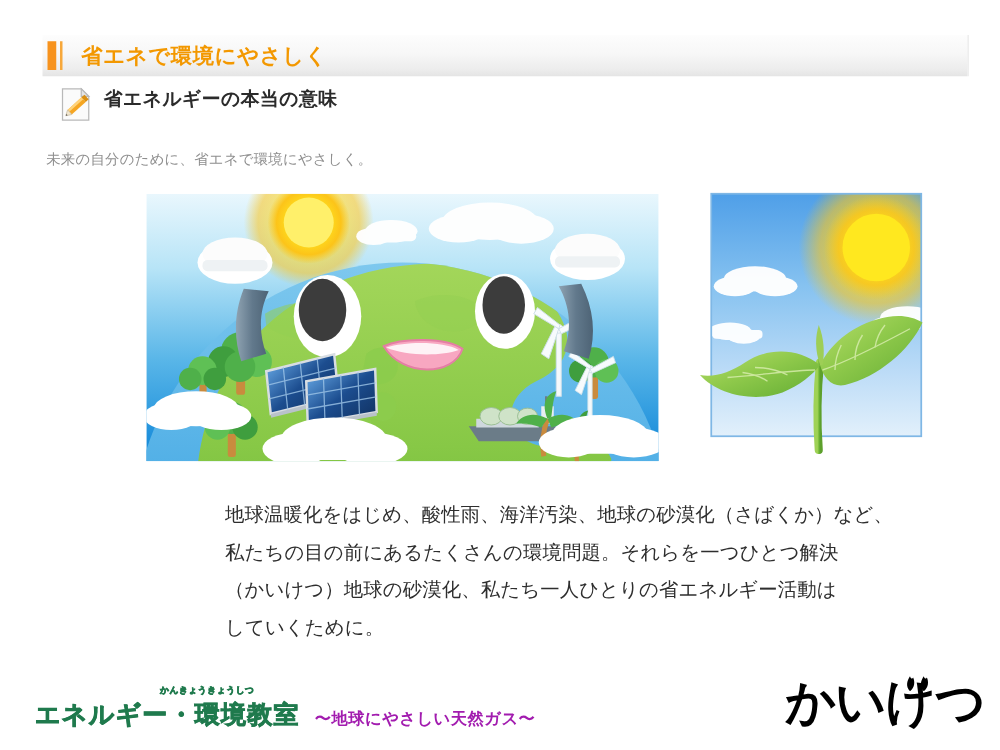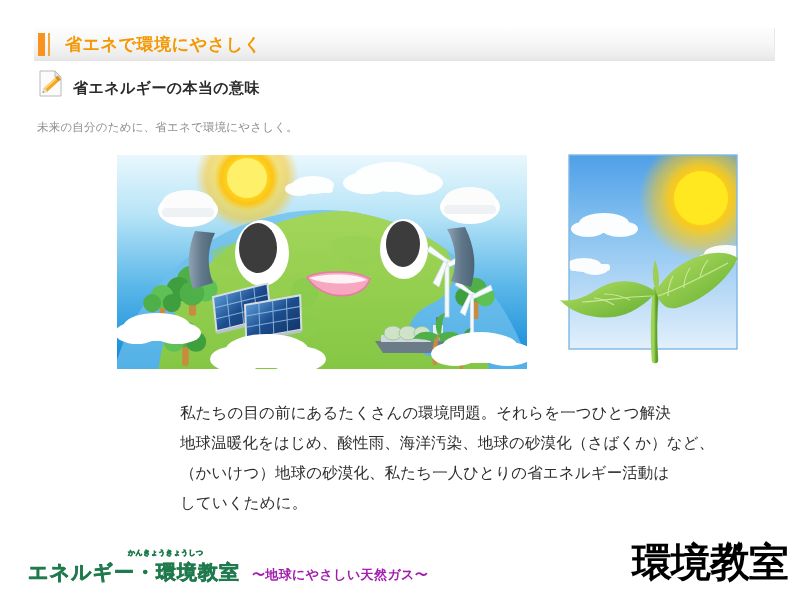--- a/index.html
+++ b/index.html
@@ -48,24 +48,24 @@
     font-size: 17px;
     font-weight: bold;
     color: #f39800;
     letter-spacing: 0.6px;
     white-space: nowrap;
   }
 
   
   .subtitle-row {
     position: absolute;
-    left: 38px;
+    left: 48px;
     top: 70px;
     display: flex;
-    align-items: flex-end;
+    align-items: flex-start;
   }
   .doc-pencil-icon {
     width: 26px;
     height: 28px;
     flex: 0 0 auto;
     display: block;
   }
   .subtitle-text {
     margin-left: 9px;
     font-size: 15px;
@@ -525,35 +525,35 @@
         <path d="M 98 146 C 116 140 140 128 168 113"></path>
         <path d="M 124 138 C 124 130 126 124 130 118"></path>
         <path d="M 108 146 C 108 138 110 132 113 126"></path>
         <path d="M 140 128 C 141 121 144 115 148 110"></path>
       </g>
     </g>
   </svg>
 </div>
 
 <div class="body-paragraph">
+  <span>地球温暖化をはじめ、酸性雨、海洋汚染、地球の砂漠化（さばくか）など、</span>
   <span>私たちの目の前にあるたくさんの環境問題。それらを一つひとつ解決</span>
-  <span>地球温暖化をはじめ、酸性雨、海洋汚染、地球の砂漠化（さばくか）など、</span>
   <span>（かいけつ）地球の砂漠化、私たち一人ひとりの省エネルギー活動は</span>
   <span>していくために。</span>
 </div>
 
 <div class="footer-logo">
   <div class="logo-green-main">
     <span class="logo-furigana">かんきょうきょうしつ</span>
     <span>エネルギー・環境教室</span>
   </div>
   <div class="logo-tagline">〜地球にやさしい天然ガス〜</div>
 </div>
 
 <div class="company-logo">
   <div class="company-name">
     <svg class="flame-marks" viewBox="0 0 24 16">
       <path d="M6 16 C2 12 4 7 6 4 C6.5 6 8 6.5 8.5 5 C10 8 10 13 6 16 Z" fill="#000000"></path>
       <path d="M17 16 C13 12 15 7 17 4 C17.5 6 19 6.5 19.5 5 C21 8 21 13 17 16 Z" fill="#000000"></path>
     </svg>
-    <span>環境教室</span>
+    <span>かいけつ</span>
   </div>
 </div>
 
 </body></html>

